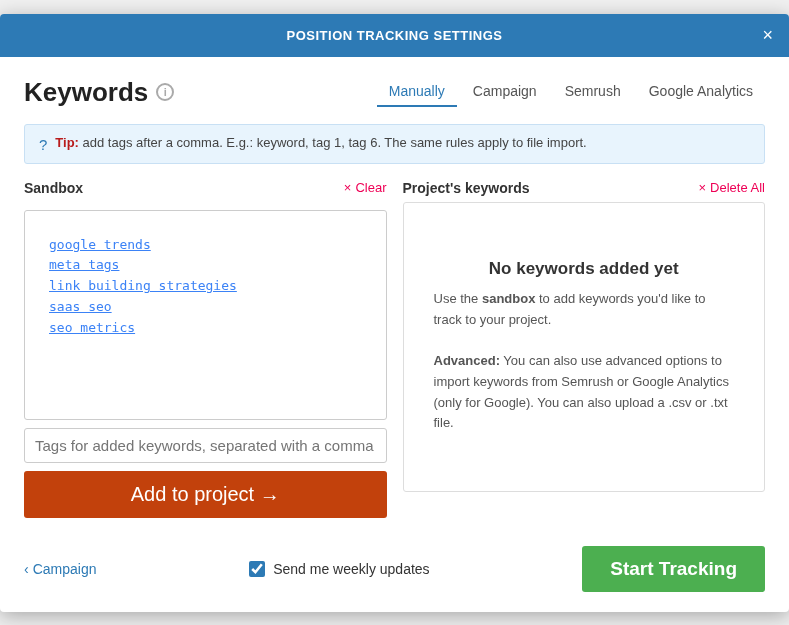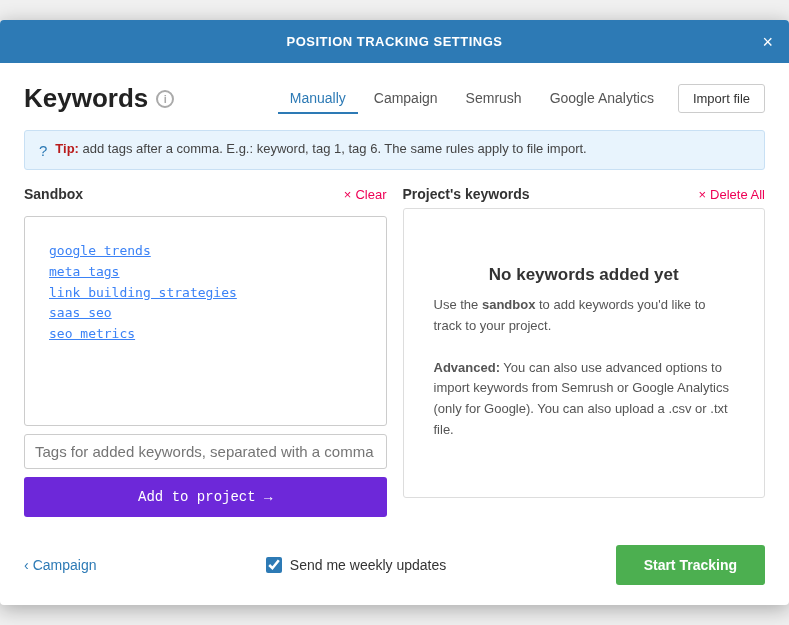--- a/index.html
+++ b/index.html
@@ -174,32 +174,31 @@
       width: 100%;
       border: 1px solid #ccc;
       border-radius: 3px;
       padding: 8px 10px;
       font-size: 15px;
       color: #999;
       outline: none;
     }
     .add-to-project-btn {
       width: 100%;
-      background: #6d28d9;
+      background: #c2410c;
       color: #fff;
       border: none;
       border-radius: 3px;
       padding: 12px;
-      font-size: 14px;
+      font-size: 20px;
       cursor: pointer;
       display: flex;
       align-items: center;
       justify-content: center;
       gap: 8px;
-      font-family: Liberation Mono, monospace;
     }
     .project-keywords-panel {
       border: 1px solid #ddd;
       border-radius: 3px;
       height: 290px;
       display: flex;
       flex-direction: column;
     }
     .project-header {
       display: flex;
@@ -271,21 +270,21 @@
       width: 16px;
       height: 16px;
       accent-color: #2d7ab5;
     }
     .start-tracking-btn {
       background: #4caf50;
       color: #fff;
       border: none;
       border-radius: 3px;
       padding: 12px 28px;
-      font-size: 14px;
+      font-size: 19px;
       font-weight: bold;
       cursor: pointer;
     }
   </style>
 </head>
 <body>
 
 <div class="modal">
 
   <div class="modal-header">
@@ -298,21 +297,20 @@
     <div class="keywords-header">
       <div class="keywords-title">
         <h2>Keywords</h2>
         <span class="info-icon">i</span>
       </div>
       <div class="tabs">
         <span class="tab-item active">Manually</span>
         <span class="tab-item">Campaign</span>
         <span class="tab-item">Semrush</span>
         <span class="tab-item">Google Analytics</span>
-        <button class="import-btn">Import file</button>
       </div>
     </div>
 
     <div class="tip-bar">
       <span class="tip-icon">?</span>
       <span>
         <span class="tip-label">Tip:</span>
         <span>add tags after a comma. E.g.: keyword, tag 1, tag 6. The same rules apply to file import.</span>
       </span>
     </div>

